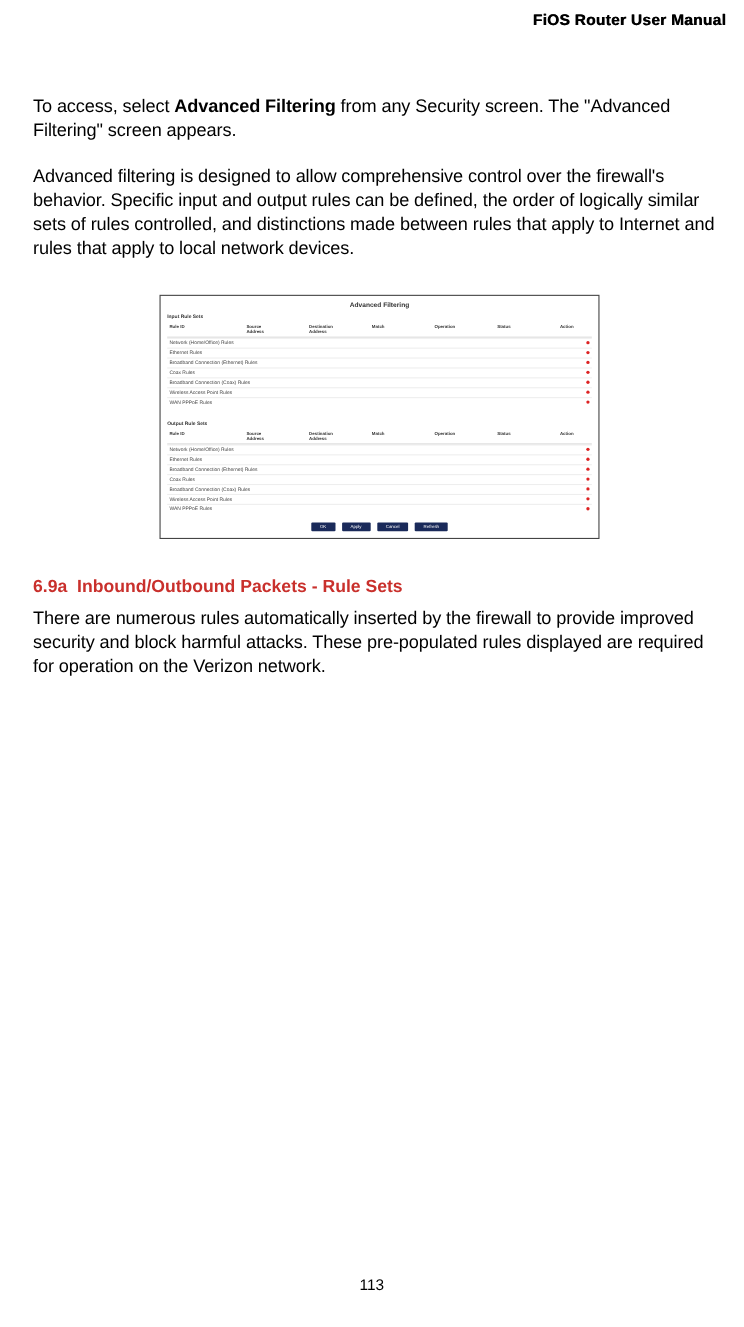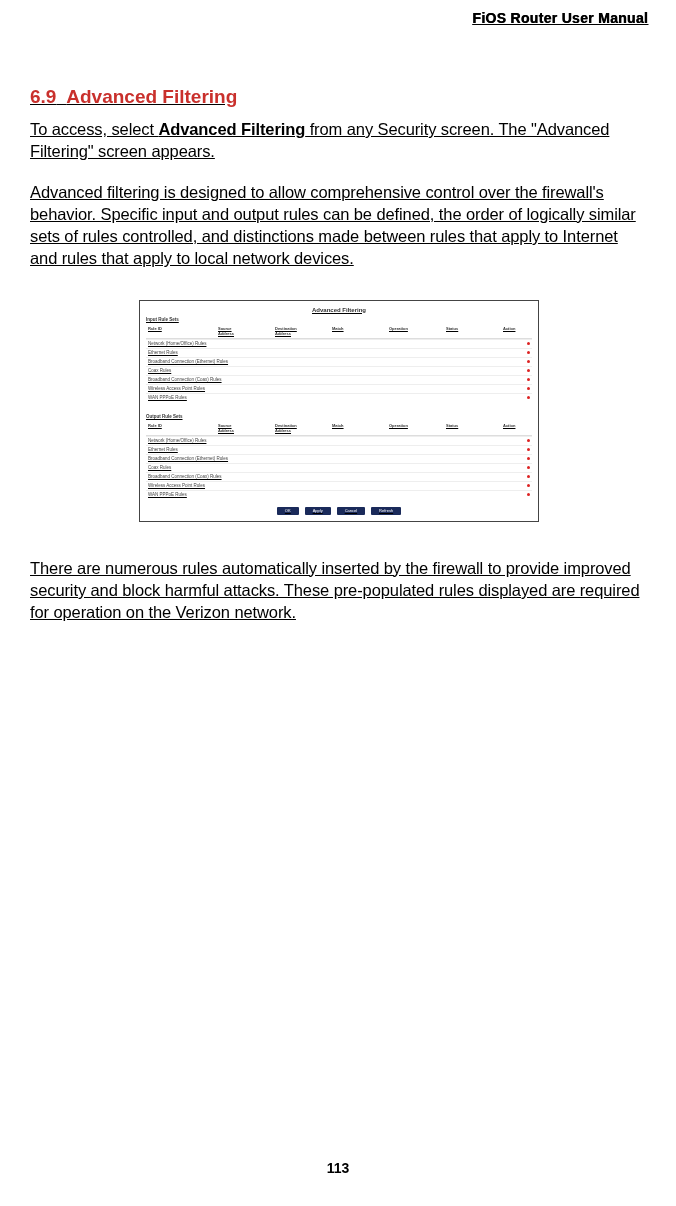--- a/index.html
+++ b/index.html
@@ -5,22 +5,21 @@
     * { margin: 0; padding: 0; box-sizing: border-box; }
     body {
       width: 676px;
       height: 1206px;
       background: #fff;
       font-family: "Myriad Pro", "Segoe UI", Arial, sans-serif;
       color: #000;
       position: relative;
     }
     .page {
-      padding: 10px 28px 30px 30px;
-      text-decoration: underline;
+      padding: 10px 16px 30px 30px;
     }
     .header-title {
       text-align: right;
       font-weight: 900;
       font-size: 14px;
       letter-spacing: 0.3px;
       margin-bottom: 60px;
       text-shadow: 0.5px 0 0 #000;
     }
     .section-heading {
@@ -123,34 +122,30 @@
       border-radius: 1px;
       filter: blur(0.3px);
     }
     .ss-gap { height: 8px; }
     .page-number {
       position: absolute;
       bottom: 30px;
       left: 0;
       right: 0;
       text-align: center;
-      font-weight: bold;
+      font-weight: normal;
       font-size: 14px;
     }
   </style>
 </head>
 <body>
 
 <div class="page">
   <div class="header-title">FiOS Router User Manual</div>
 
-  <div class="section-heading">
-    <span>6.9</span>&nbsp;
-    <span>Advanced Filtering</span>
-  </div>
 
   <p class="body-text">
     <span>To access, select </span><span class="bold">Advanced Filtering</span><span> from any Security screen. The "Advanced Filtering" screen appears.</span>
   </p>
 
   <p class="body-text">Advanced filtering is designed to allow comprehensive control over the firewall's behavior. Specific input and output rules can be defined, the order of logically similar sets of rules controlled, and distinctions made between rules that apply to Internet and rules that apply to local network devices.</p>
 
   <div class="screenshot-wrap">
     <div class="screenshot">
       <div class="ss-title">Advanced Filtering</div>
@@ -239,17 +234,21 @@
       <div class="ss-buttons">
         <div class="ss-btn">OK</div>
         <div class="ss-btn">Apply</div>
         <div class="ss-btn">Cancel</div>
         <div class="ss-btn">Refresh</div>
       </div>
     </div>
   </div>
 
 
+  <div class="subsection-heading">
+    <span>6.9a</span>&nbsp;
+    <span>Inbound/Outbound Packets - Rule Sets</span>
+  </div>
 
   <p class="body-text">There are numerous rules automatically inserted by the firewall to provide improved security and block harmful attacks. These pre-populated rules displayed are required for operation on the Verizon network.</p>
 </div>
 
 <div class="page-number">113</div>
 
 </body></html>

